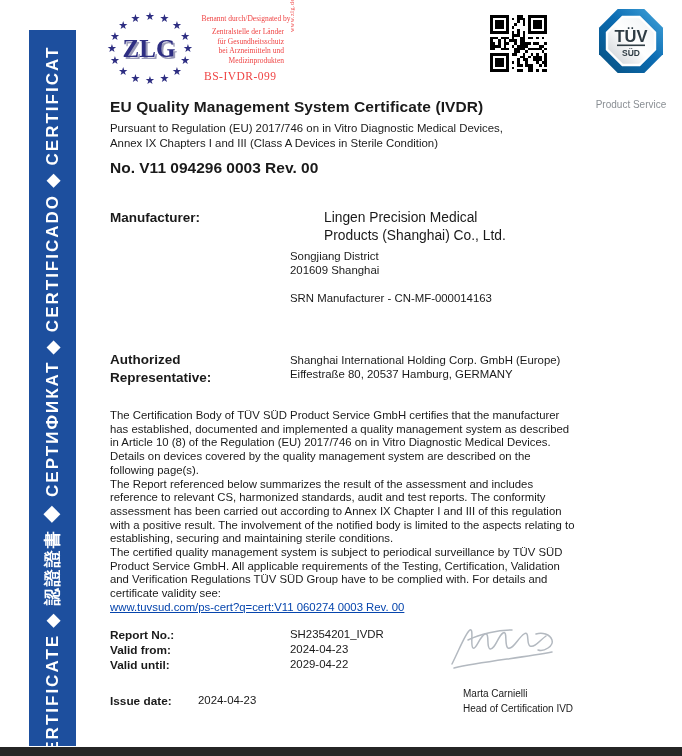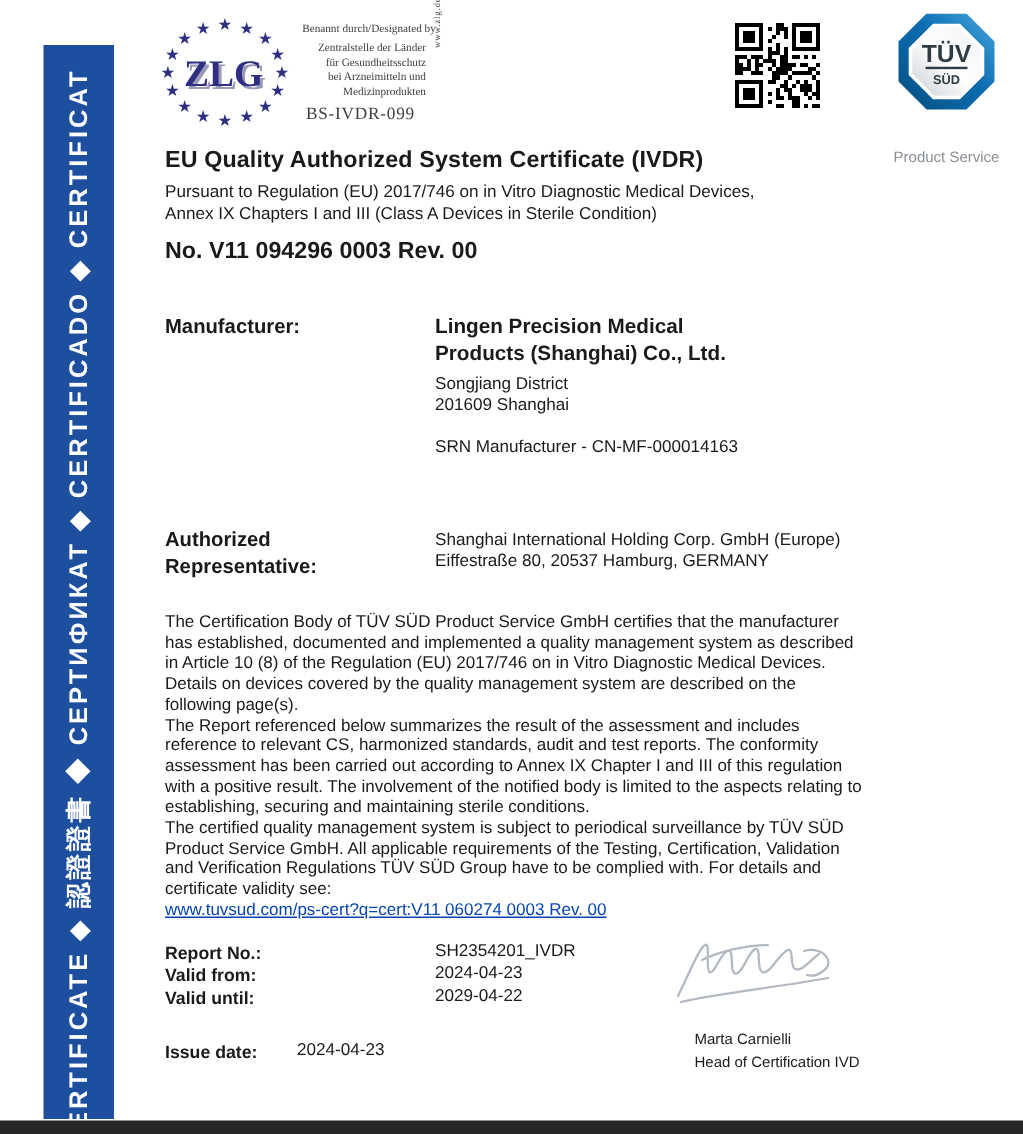--- a/index.html
+++ b/index.html
@@ -21,38 +21,38 @@
     position:absolute; left:0; top:737px;
     transform-origin:0 0; transform:rotate(-90deg);
     width:780px; height:47px; line-height:47px;
     white-space:nowrap;
     color:#ffffff; font-weight:bold; font-size:17px; letter-spacing:2px;
   }
   
   .bottom-strip { position:absolute; left:0; bottom:0; width:682px; height:9px; background:#262626; }
   
   .zlg-block { position:absolute; left:106px; top:12px; width:88px; height:78px; }
-  .designation { position:absolute; left:196px; top:14px; width:100px; font-family:"Liberation Serif", serif; color:#404040; }
+  .designation { position:absolute; left:196px; top:14px; width:100px; font-family:"Liberation Serif", serif; color:#ef4444; }
   .designation .line1 { font-size:7.5px; text-align:center; margin-bottom:4px; white-space:nowrap; }
   .designation .dlines { font-size:7.5px; text-align:right; width:88px; line-height:9.5px; }
   .designation .vert { position:absolute; left:93px; top:18px; font-size:6px; transform:rotate(-90deg); transform-origin:left top; white-space:nowrap; letter-spacing:.5px; }
   .designation .code { font-size:11.5px; margin-top:5px; margin-left:8px; letter-spacing:.5px; white-space:nowrap; }
   .qr { position:absolute; left:490px; top:15px; width:57px; height:57px; }
   .tuv-block { position:absolute; left:592px; top:9px; width:78px; text-align:center; }
   .tuv-caption { font-size:10px; color:#8a8f94; margin-top:20px; white-space:nowrap; }
   
   .content { position:absolute; left:110px; top:98px; width:465px; }
   .title { font-size:15.5px; font-weight:bold; letter-spacing:.1px; white-space:nowrap; }
   .subtitle { font-size:11.4px; line-height:14.5px; margin-top:5px; }
   .certno { font-size:15.5px; font-weight:bold; margin-top:9px; }
   .row { position:relative; }
   .label-col { position:absolute; left:0; font-weight:bold; font-size:13.5px; line-height:18px; }
   .value-col { position:absolute; left:180px; }
   .mfr-row { margin-top:32px; height:142px; }
-  .mfr-name { font-size:13.8px; font-weight:bold; line-height:18px; }
+  .mfr-name { font-size:13.8px; font-weight:normal; line-height:18px;margin-left:34px; }
   .addr { font-size:11.4px; line-height:14px; margin-top:4px; }
   .srn { font-size:11.4px; margin-top:15px; }
   .ar-row { height:56px; }
   .ar-value { font-size:11.4px; line-height:14px; margin-top:2px; }
   .bodytext { font-size:11.35px; line-height:13.7px; margin-top:2px; text-align:left; }
   .bodytext p { margin:0; }
   a.cert-link { color:#0645ad; text-decoration:underline; font-size:11.35px; }
   .report-block { margin-top:13px; position:relative; }
   .rrow { position:relative; height:15px; }
   .rlabel { position:absolute; left:0; font-weight:bold; font-size:11.8px; }
@@ -269,21 +269,21 @@
       <polygon points="23.5,8 40.5,8 56,23.5 56,40.5 40.5,56 23.5,56 8,40.5 8,23.5" fill="url(#inng)" stroke="#ffffff" stroke-width="2.4"></polygon>
       <text x="32" y="32.5" text-anchor="middle" font-family="'Liberation Sans',sans-serif" font-weight="bold" font-size="16.5" fill="#2f3c44">TÜV</text>
       <rect x="18" y="35.5" width="28" height="1.6" fill="#2f3c44"></rect>
       <text x="32" y="47" text-anchor="middle" font-family="'Liberation Sans',sans-serif" font-weight="bold" font-size="8.5" fill="#2f3c44">SÜD</text>
     </g>
   </svg>
   <div class="tuv-caption">Product Service</div>
 </div>
 
 <div class="content">
-  <div class="title">EU Quality Authorized System Certificate (IVDR)</div>
+  <div class="title">EU Quality Management System Certificate (IVDR)</div>
   <div class="subtitle">
     <div>Pursuant to Regulation (EU) 2017/746 on in Vitro Diagnostic Medical Devices,</div>
     <div>Annex IX Chapters I and III (Class A Devices in Sterile Condition)</div>
   </div>
   <div class="certno">No. V11 094296 0003 Rev. 00</div>
 
   <div class="row mfr-row">
     <div class="label-col">Manufacturer:</div>
     <div class="value-col">
       <div class="mfr-name">

